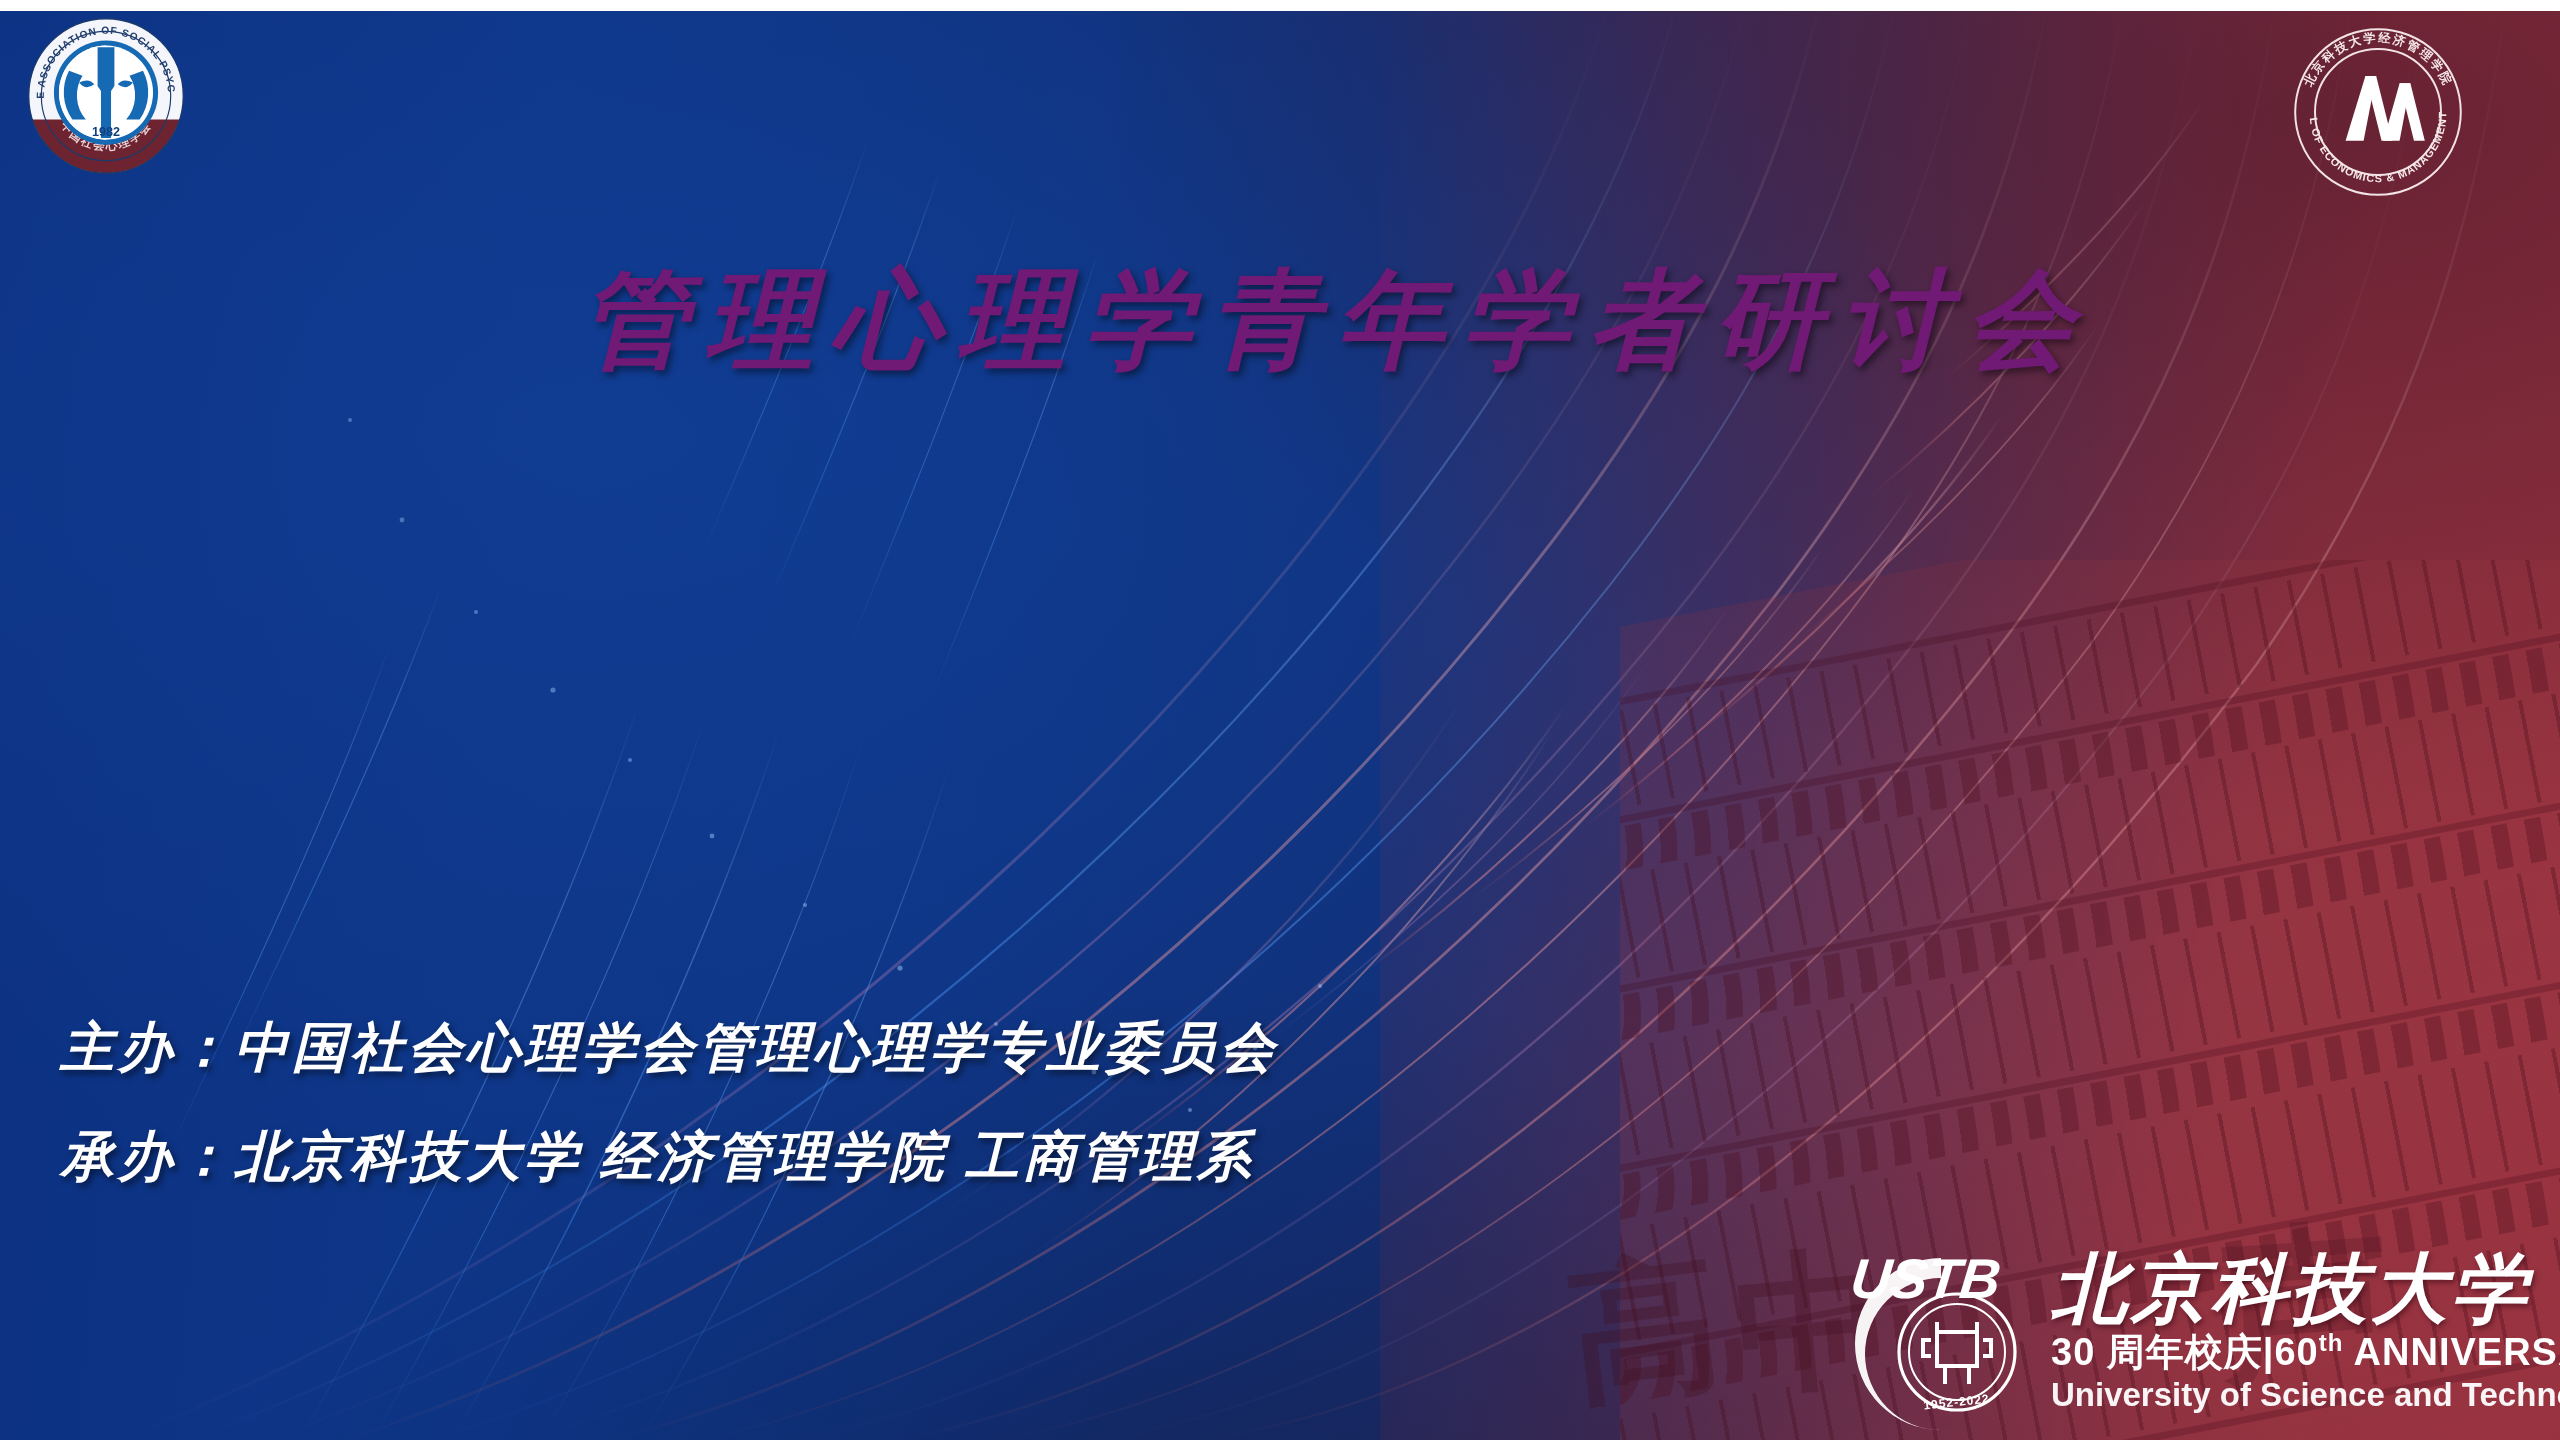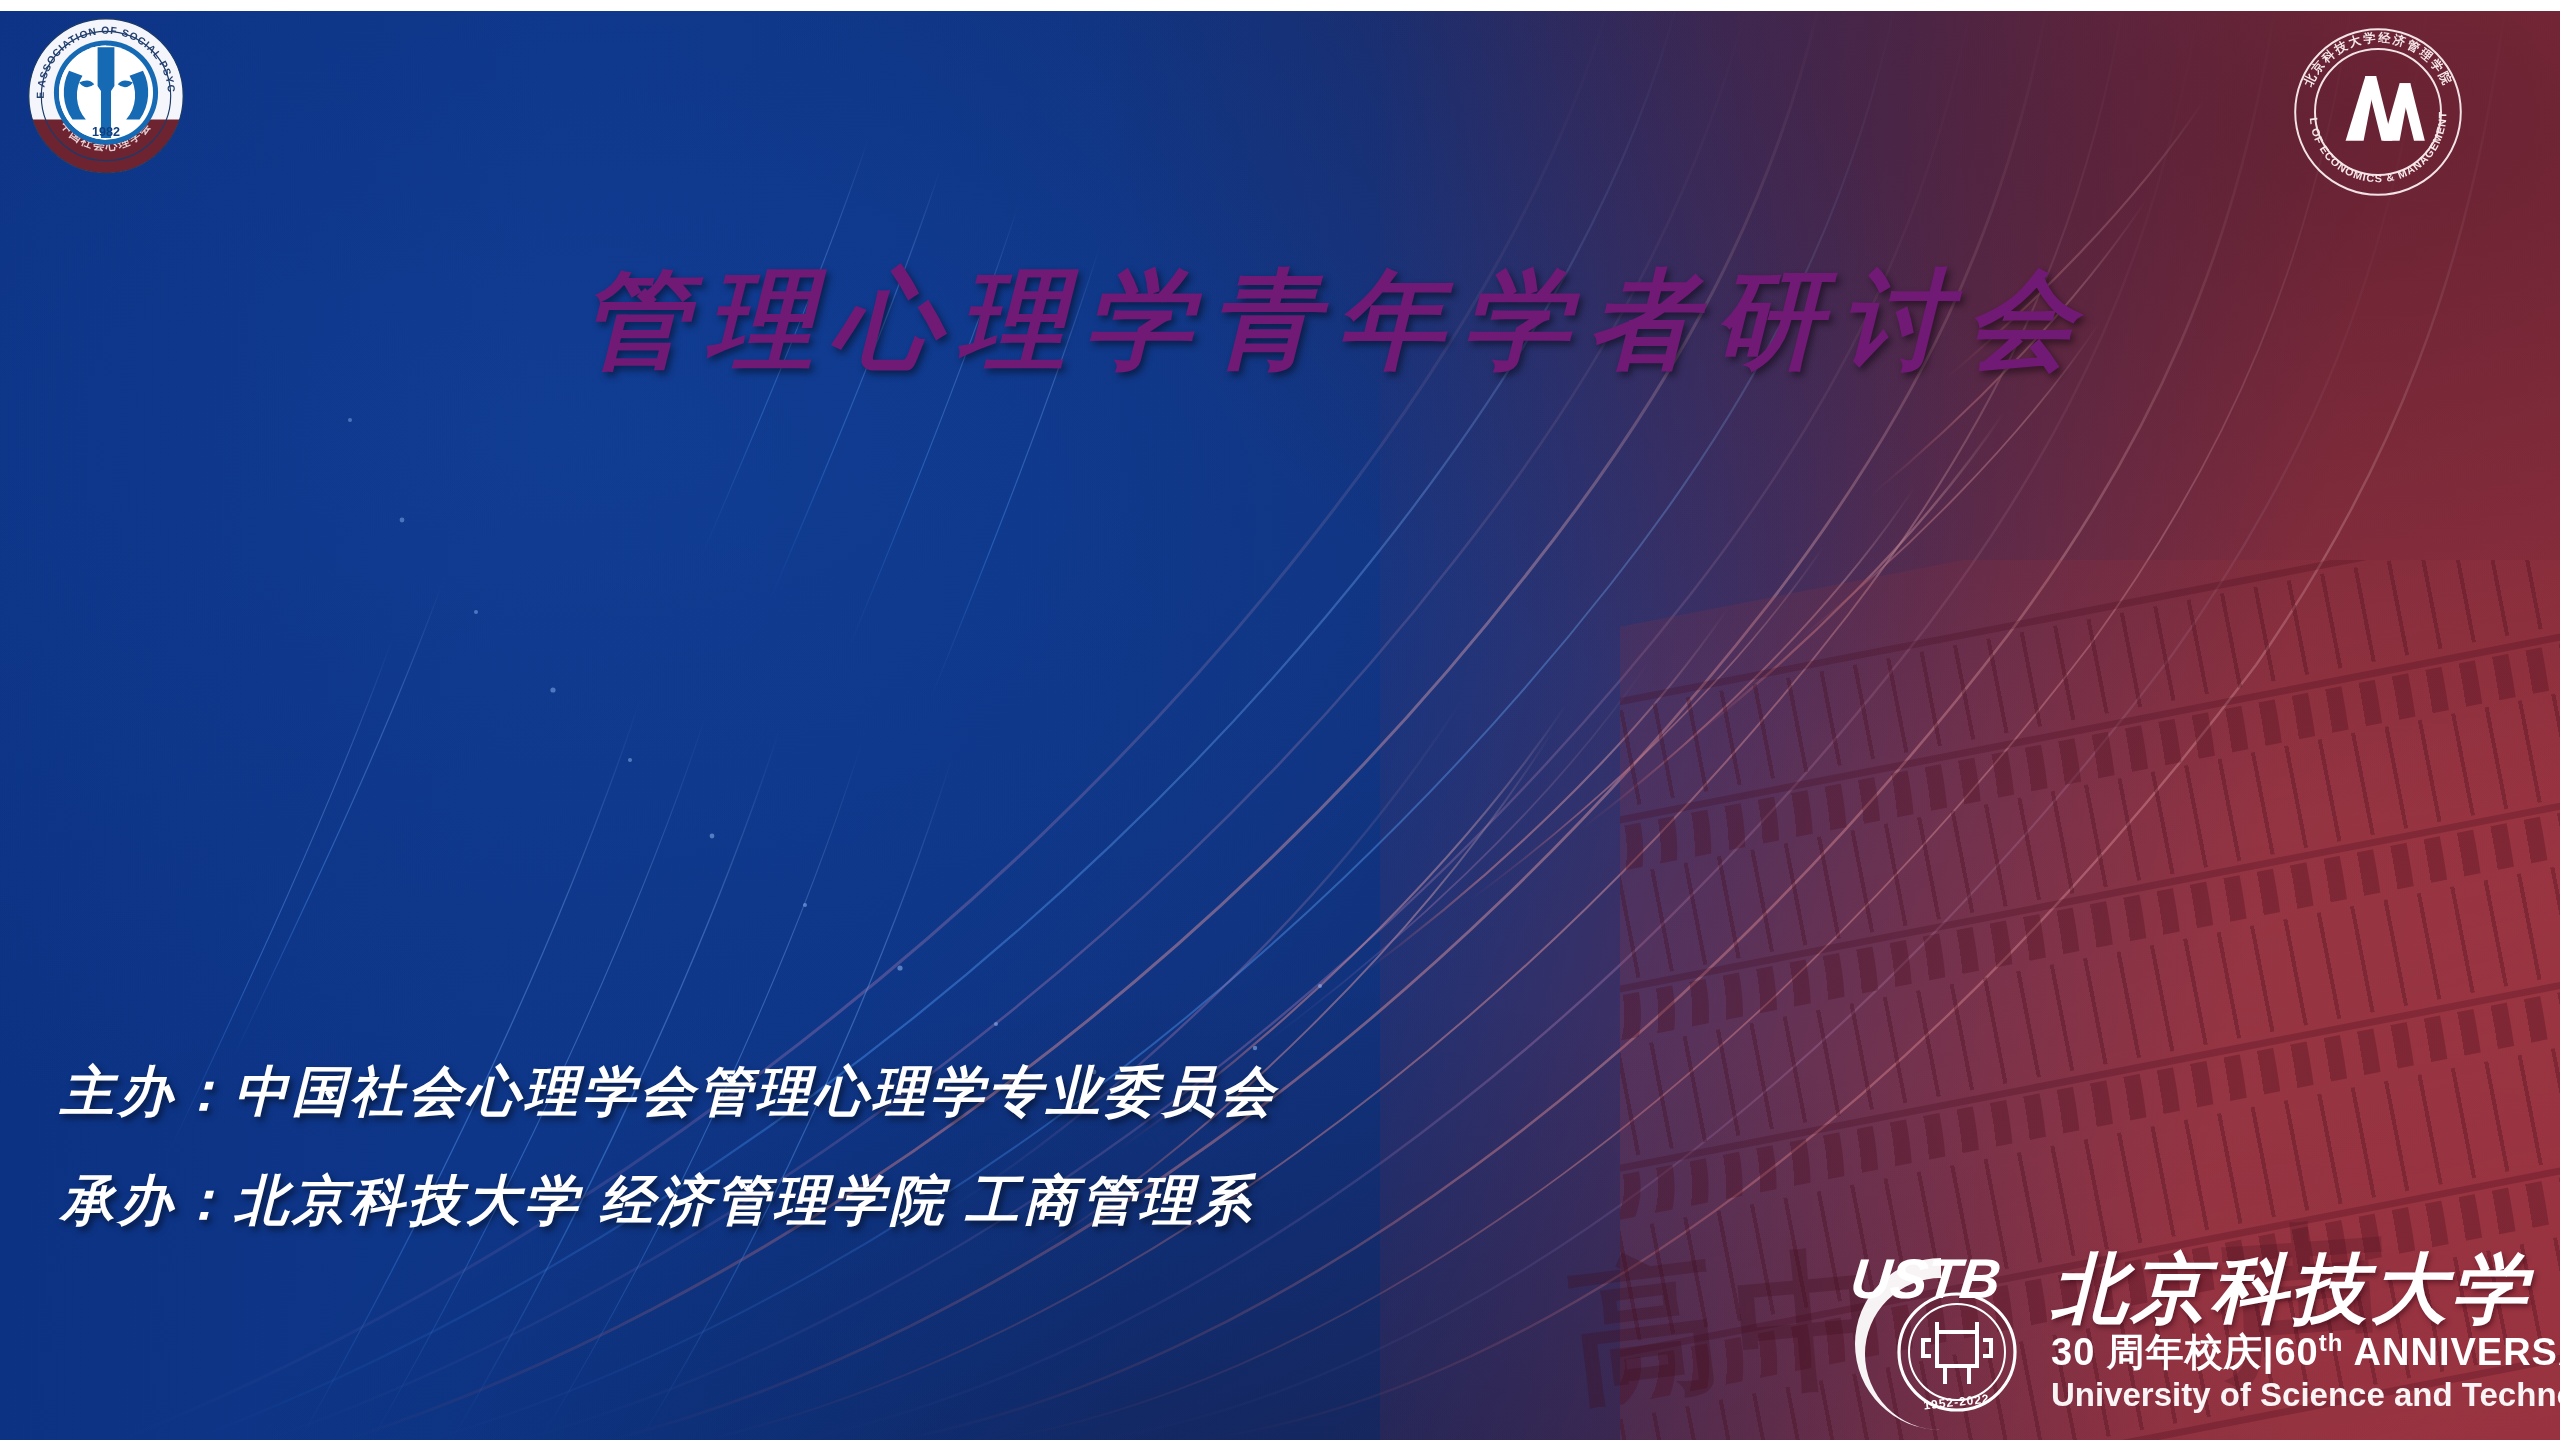--- a/index.html
+++ b/index.html
@@ -138,21 +138,20 @@
   .org-block { position:absolute; left:60px; top:1012px; z-index:30; }
   .org-line {
     font-family:"Liberation Serif", serif;
     font-weight:bold;
     font-size:54px;
     letter-spacing:4px;
     color:#ffffff;
     white-space:nowrap;
     text-shadow:3px 4px 6px rgba(0,0,0,0.5);
     font-style:italic;
-    margin-top:44px;
   }
   .org-line + .org-line { margin-top:36px; }
 
   
   .ustb-lockup {
     position:absolute; left:1845px; top:1248px;
     width:740px; height:200px;
     z-index:35;
     display:flex; align-items:flex-start;
   }

